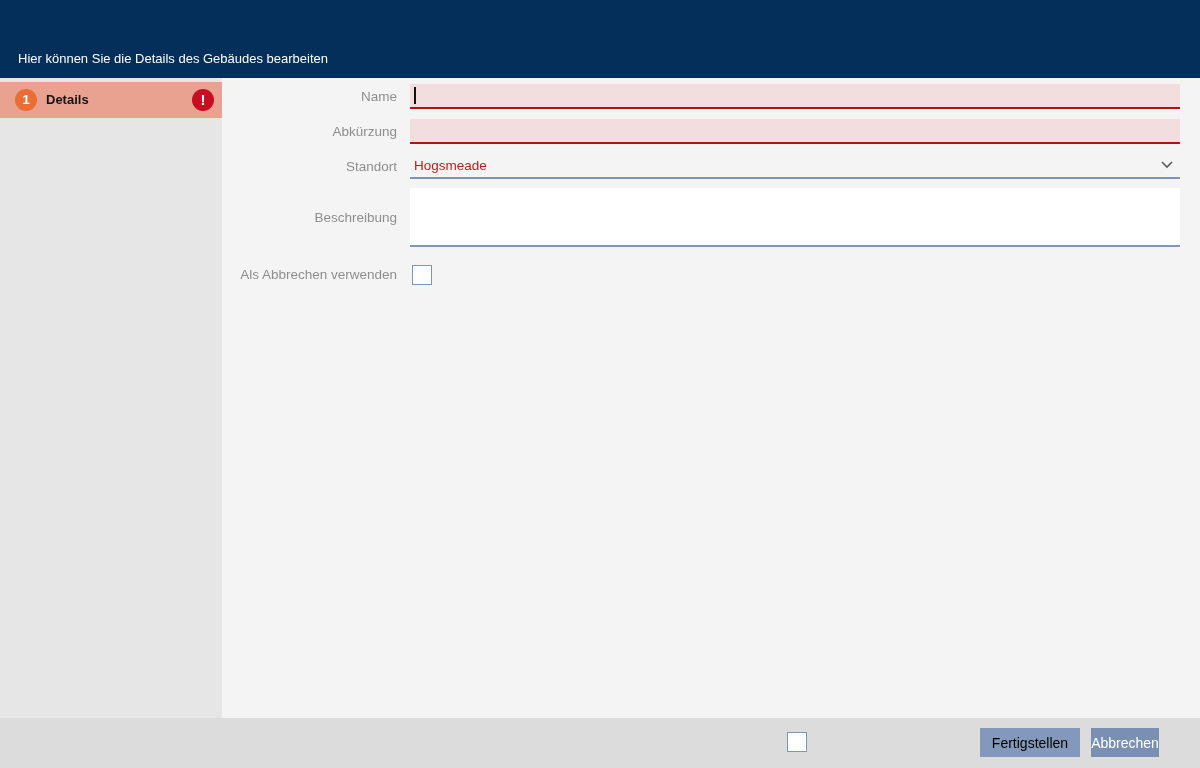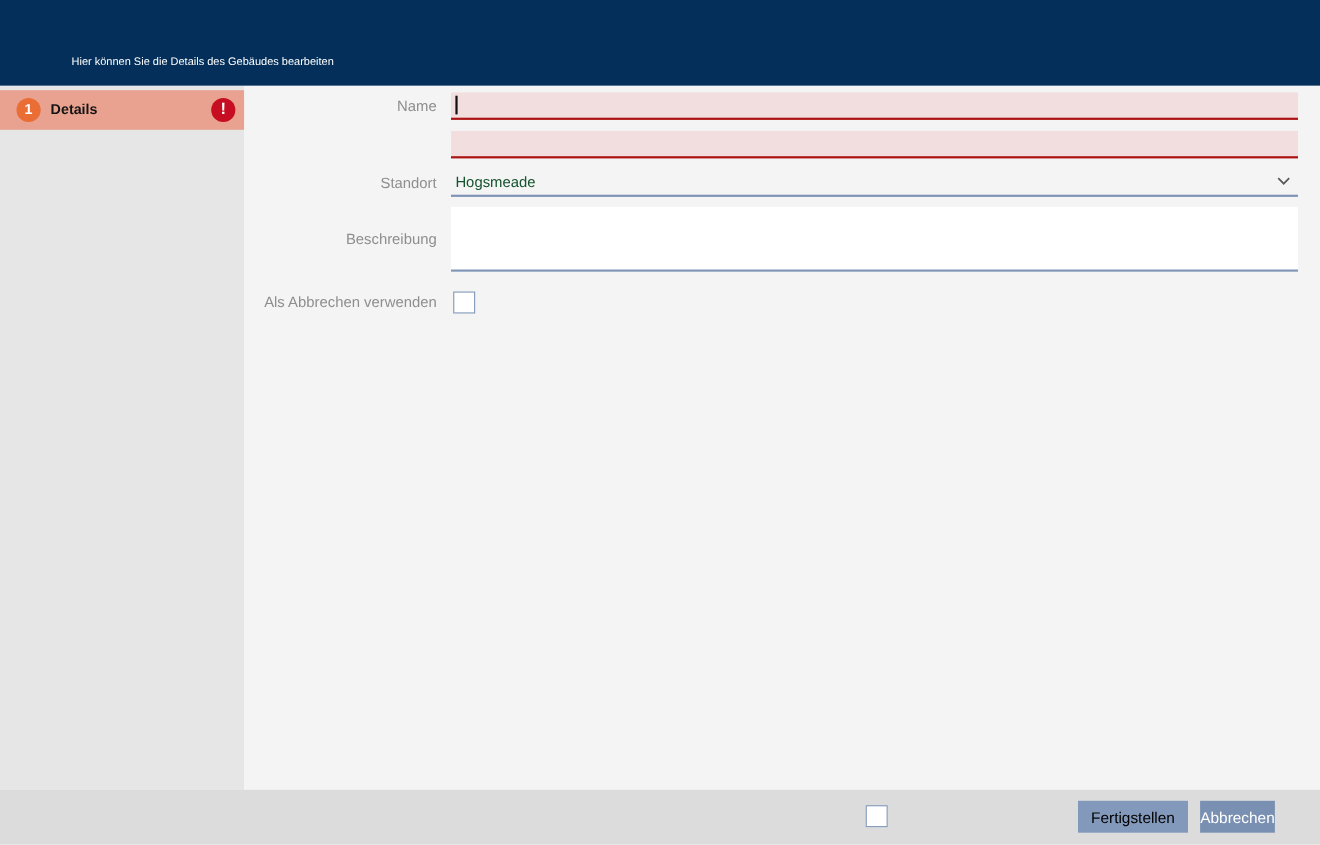--- a/index.html
+++ b/index.html
@@ -3,21 +3,21 @@
 <meta charset="utf-8">
 <style>
   * { margin:0; padding:0; box-sizing:border-box; }
   html,body { width:1200px; height:768px; overflow:hidden; }
   body { font-family:"Liberation Sans", sans-serif; background:#f4f4f4; position:relative; }
 
   
   .header { position:absolute; left:0; top:0; width:1200px; height:78px; background:#032f5a; }
   .h-title { position:absolute; left:17px; top:11px; font-size:29px; line-height:34px;
              font-weight:300; color:#bdc9d6; letter-spacing:0.2px; }
-  .h-sub   { position:absolute; left:18px; top:51px; font-size:10px; color:#ffffff;margin-left:47px; }
+  .h-sub   { position:absolute; left:18px; top:51px; font-size:13px; color:#ffffff; }
 
   
   .sidebar { position:absolute; left:0; top:78px; width:222px; height:640px; background:#e6e6e6; }
   .tab { position:absolute; left:0; top:4px; width:222px; height:36px; background:#e9a28f; cursor:pointer; }
   .step-circle { position:absolute; left:15px; top:7px; width:22px; height:22px; border-radius:50%;
                  background:#e96d35; color:#ffffff; font-size:13px; font-weight:bold;
                  line-height:22px; text-align:center; }
   .tab-label { position:absolute; left:46px; top:0; height:36px; line-height:36px;
                font-size:13px; font-weight:bold; color:#141414; }
   .error-badge { position:absolute; left:192px; top:7px; width:22px; height:22px; border-radius:50%;
@@ -44,21 +44,21 @@
   .f-abbr { top:41px; }
   .f-invalid input { position:absolute; left:2px; top:0; width:764px; height:22px;
                      border:none; background:transparent; outline:none;
                      font-family:"Liberation Sans", sans-serif; font-size:13.5px; color:#16365e; }
   .caret { position:absolute; left:4px; top:3px; width:1.5px; height:17px; background:#111;
            animation:blink 1.1s steps(1) infinite; }
   @keyframes blink { 50% { opacity:0; } }
 
   .f-select { top:76px; height:25px; border-bottom:2px solid #7f94b4; cursor:pointer; }
   .select-value { position:absolute; left:4px; top:0; height:23px; line-height:23px;
-                  font-size:13.5px; color:#14532d; }
+                  font-size:13.5px; color:#b91c1c; }
   .chevron { position:absolute; right:7px; top:7px; }
 
   .f-desc { top:110px; height:59px; background:#ffffff; border-bottom:2px solid #8096b6; }
   .f-desc textarea { position:absolute; left:2px; top:2px; width:764px; height:53px;
                      border:none; background:transparent; outline:none; resize:none;
                      font-family:"Liberation Sans", sans-serif; font-size:13.5px; color:#16365e; }
 
   .checkbox { width:20px; height:20px; background:#ffffff; border:1px solid #7e95b6; cursor:pointer; }
   .cb-default { position:absolute; left:190px; top:187px; }
 
@@ -89,20 +89,21 @@
 </div>
 
 <div class="content">
 
   <div class="flabel lbl-name">Name</div>
   <div class="field f-invalid f-name">
     <input type="text" value="" style="">
     <span class="caret"></span>
   </div>
 
+  <div class="flabel lbl-abbr">Abkürzung</div>
   <div class="field f-invalid f-abbr">
     <input type="text" value="" style="">
   </div>
 
   <div class="flabel lbl-loc">Standort</div>
   <div class="field f-select">
     <span class="select-value">Hogsmeade</span>
     <svg class="chevron" width="12" height="8" viewBox="0 0 12 8">
       <polyline points="1,1 6,6 11,1" fill="none" stroke="#5a5a5a" stroke-width="1.6"></polyline>
     </svg>

